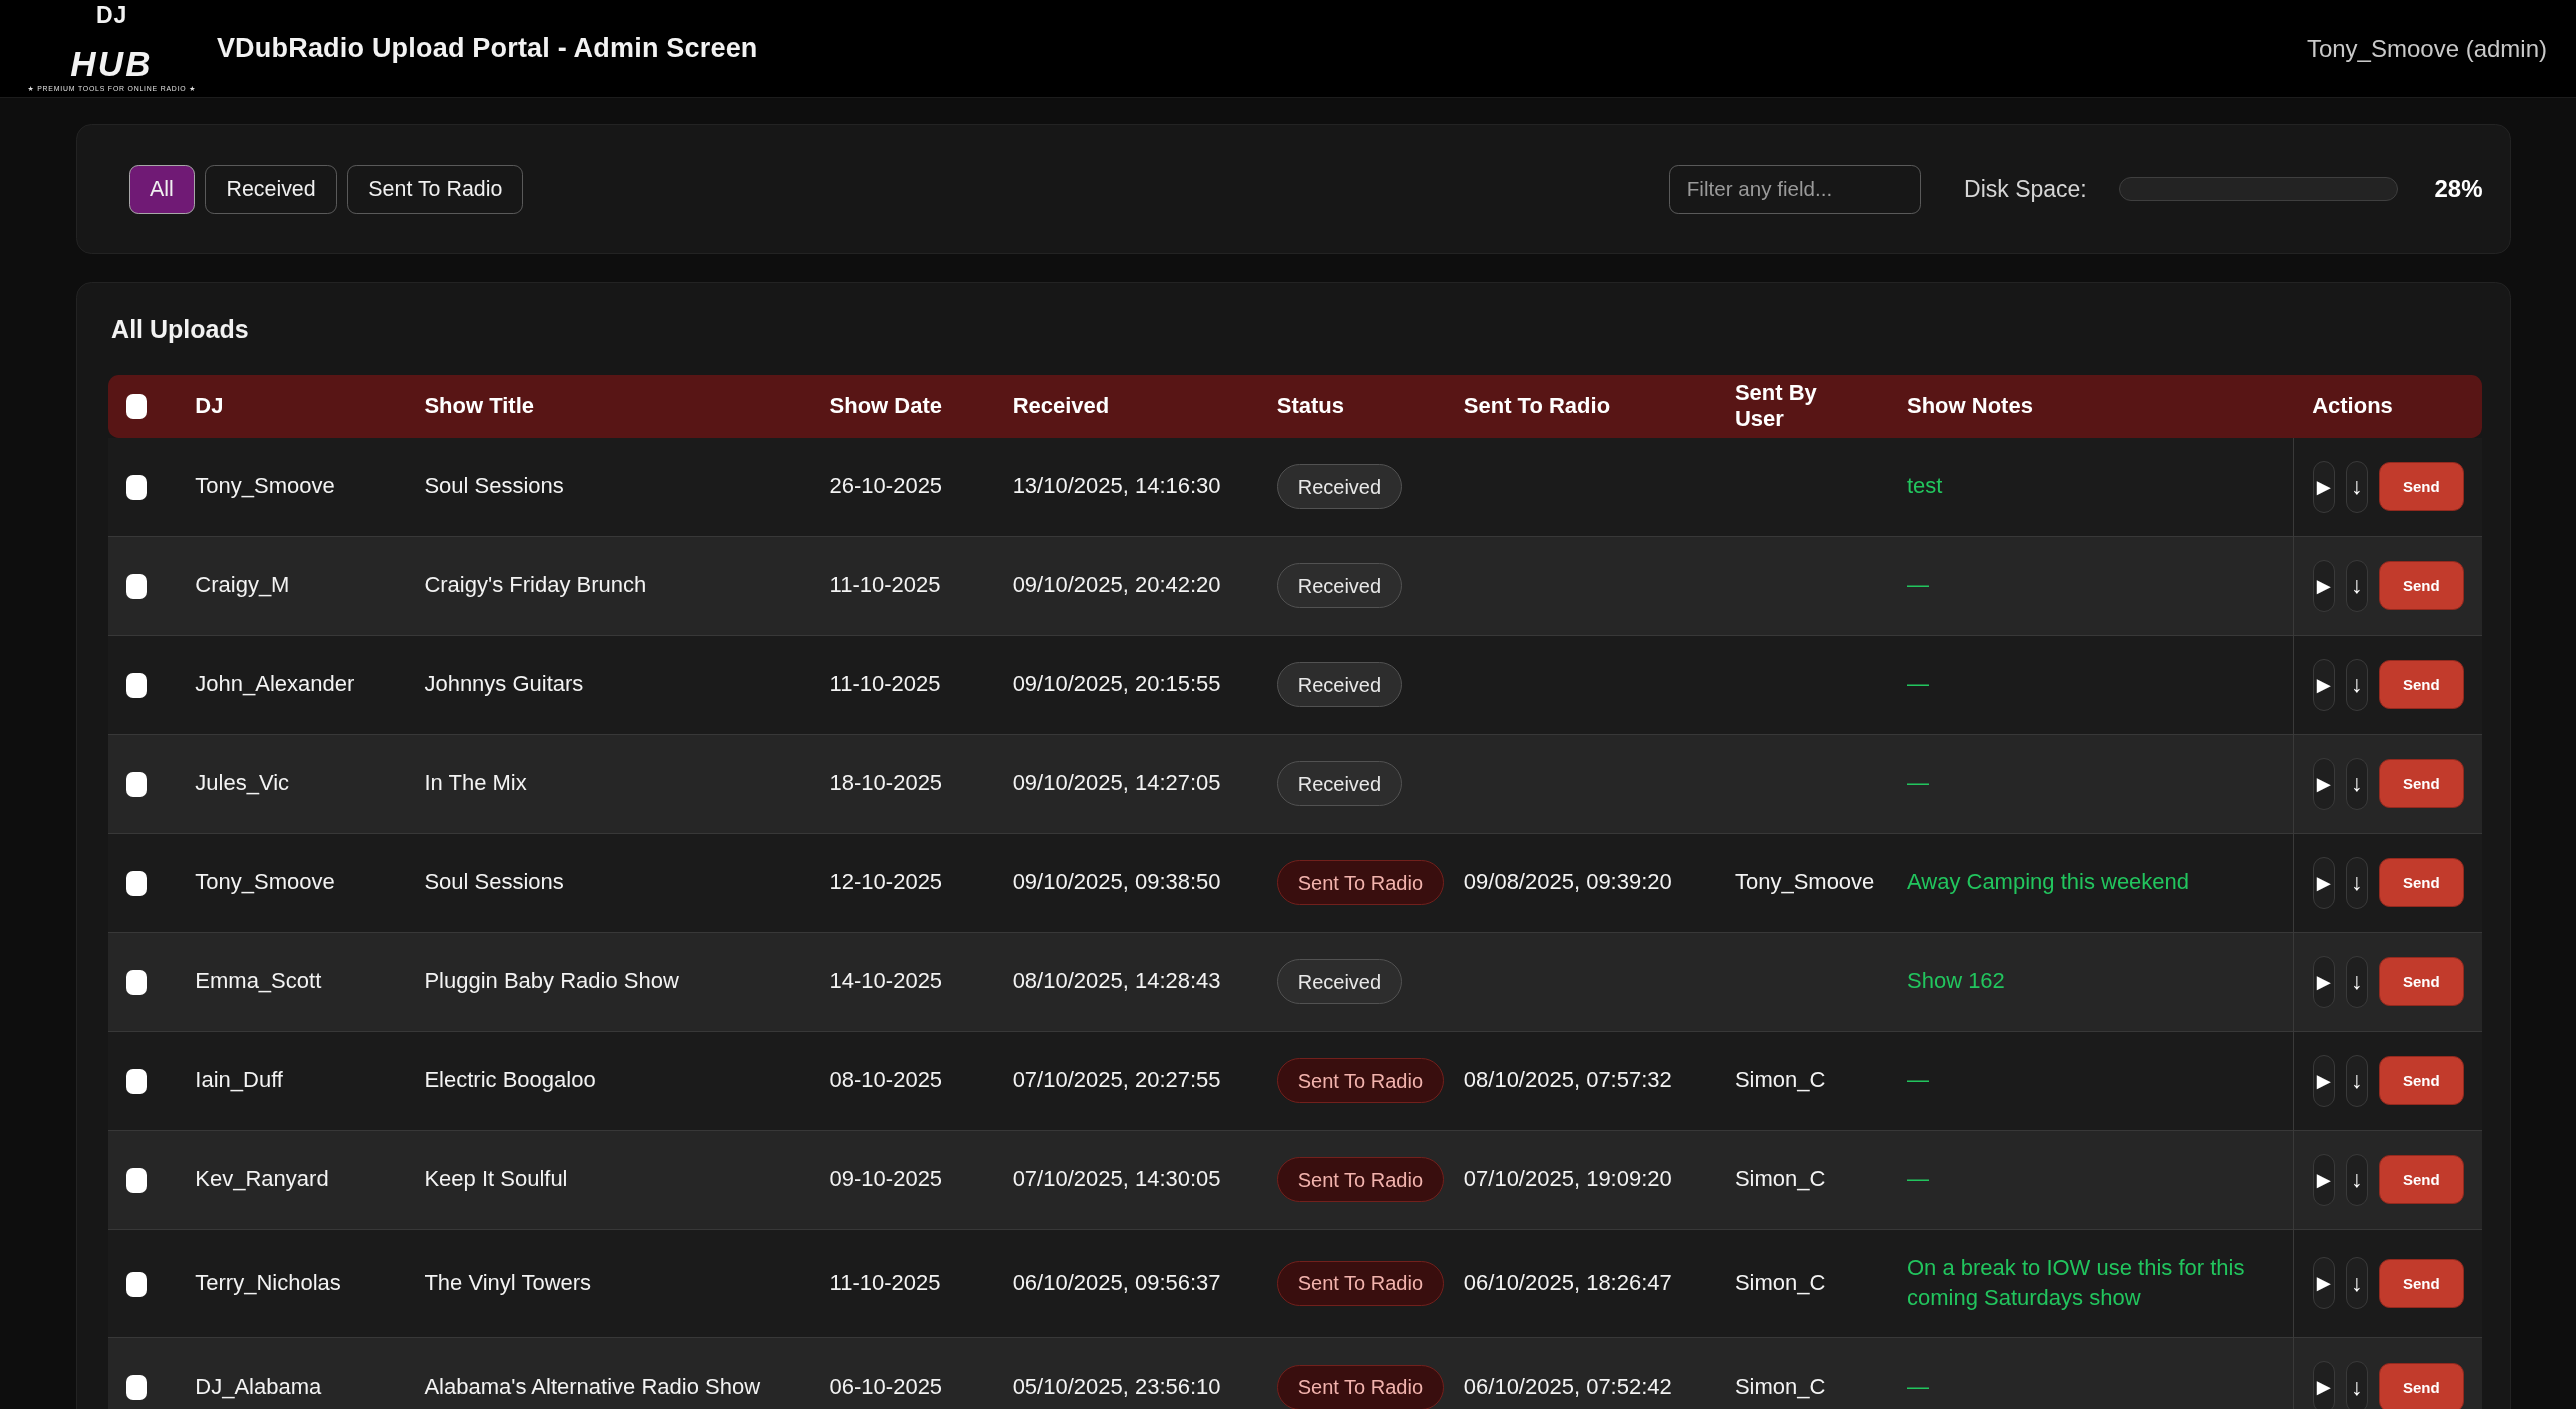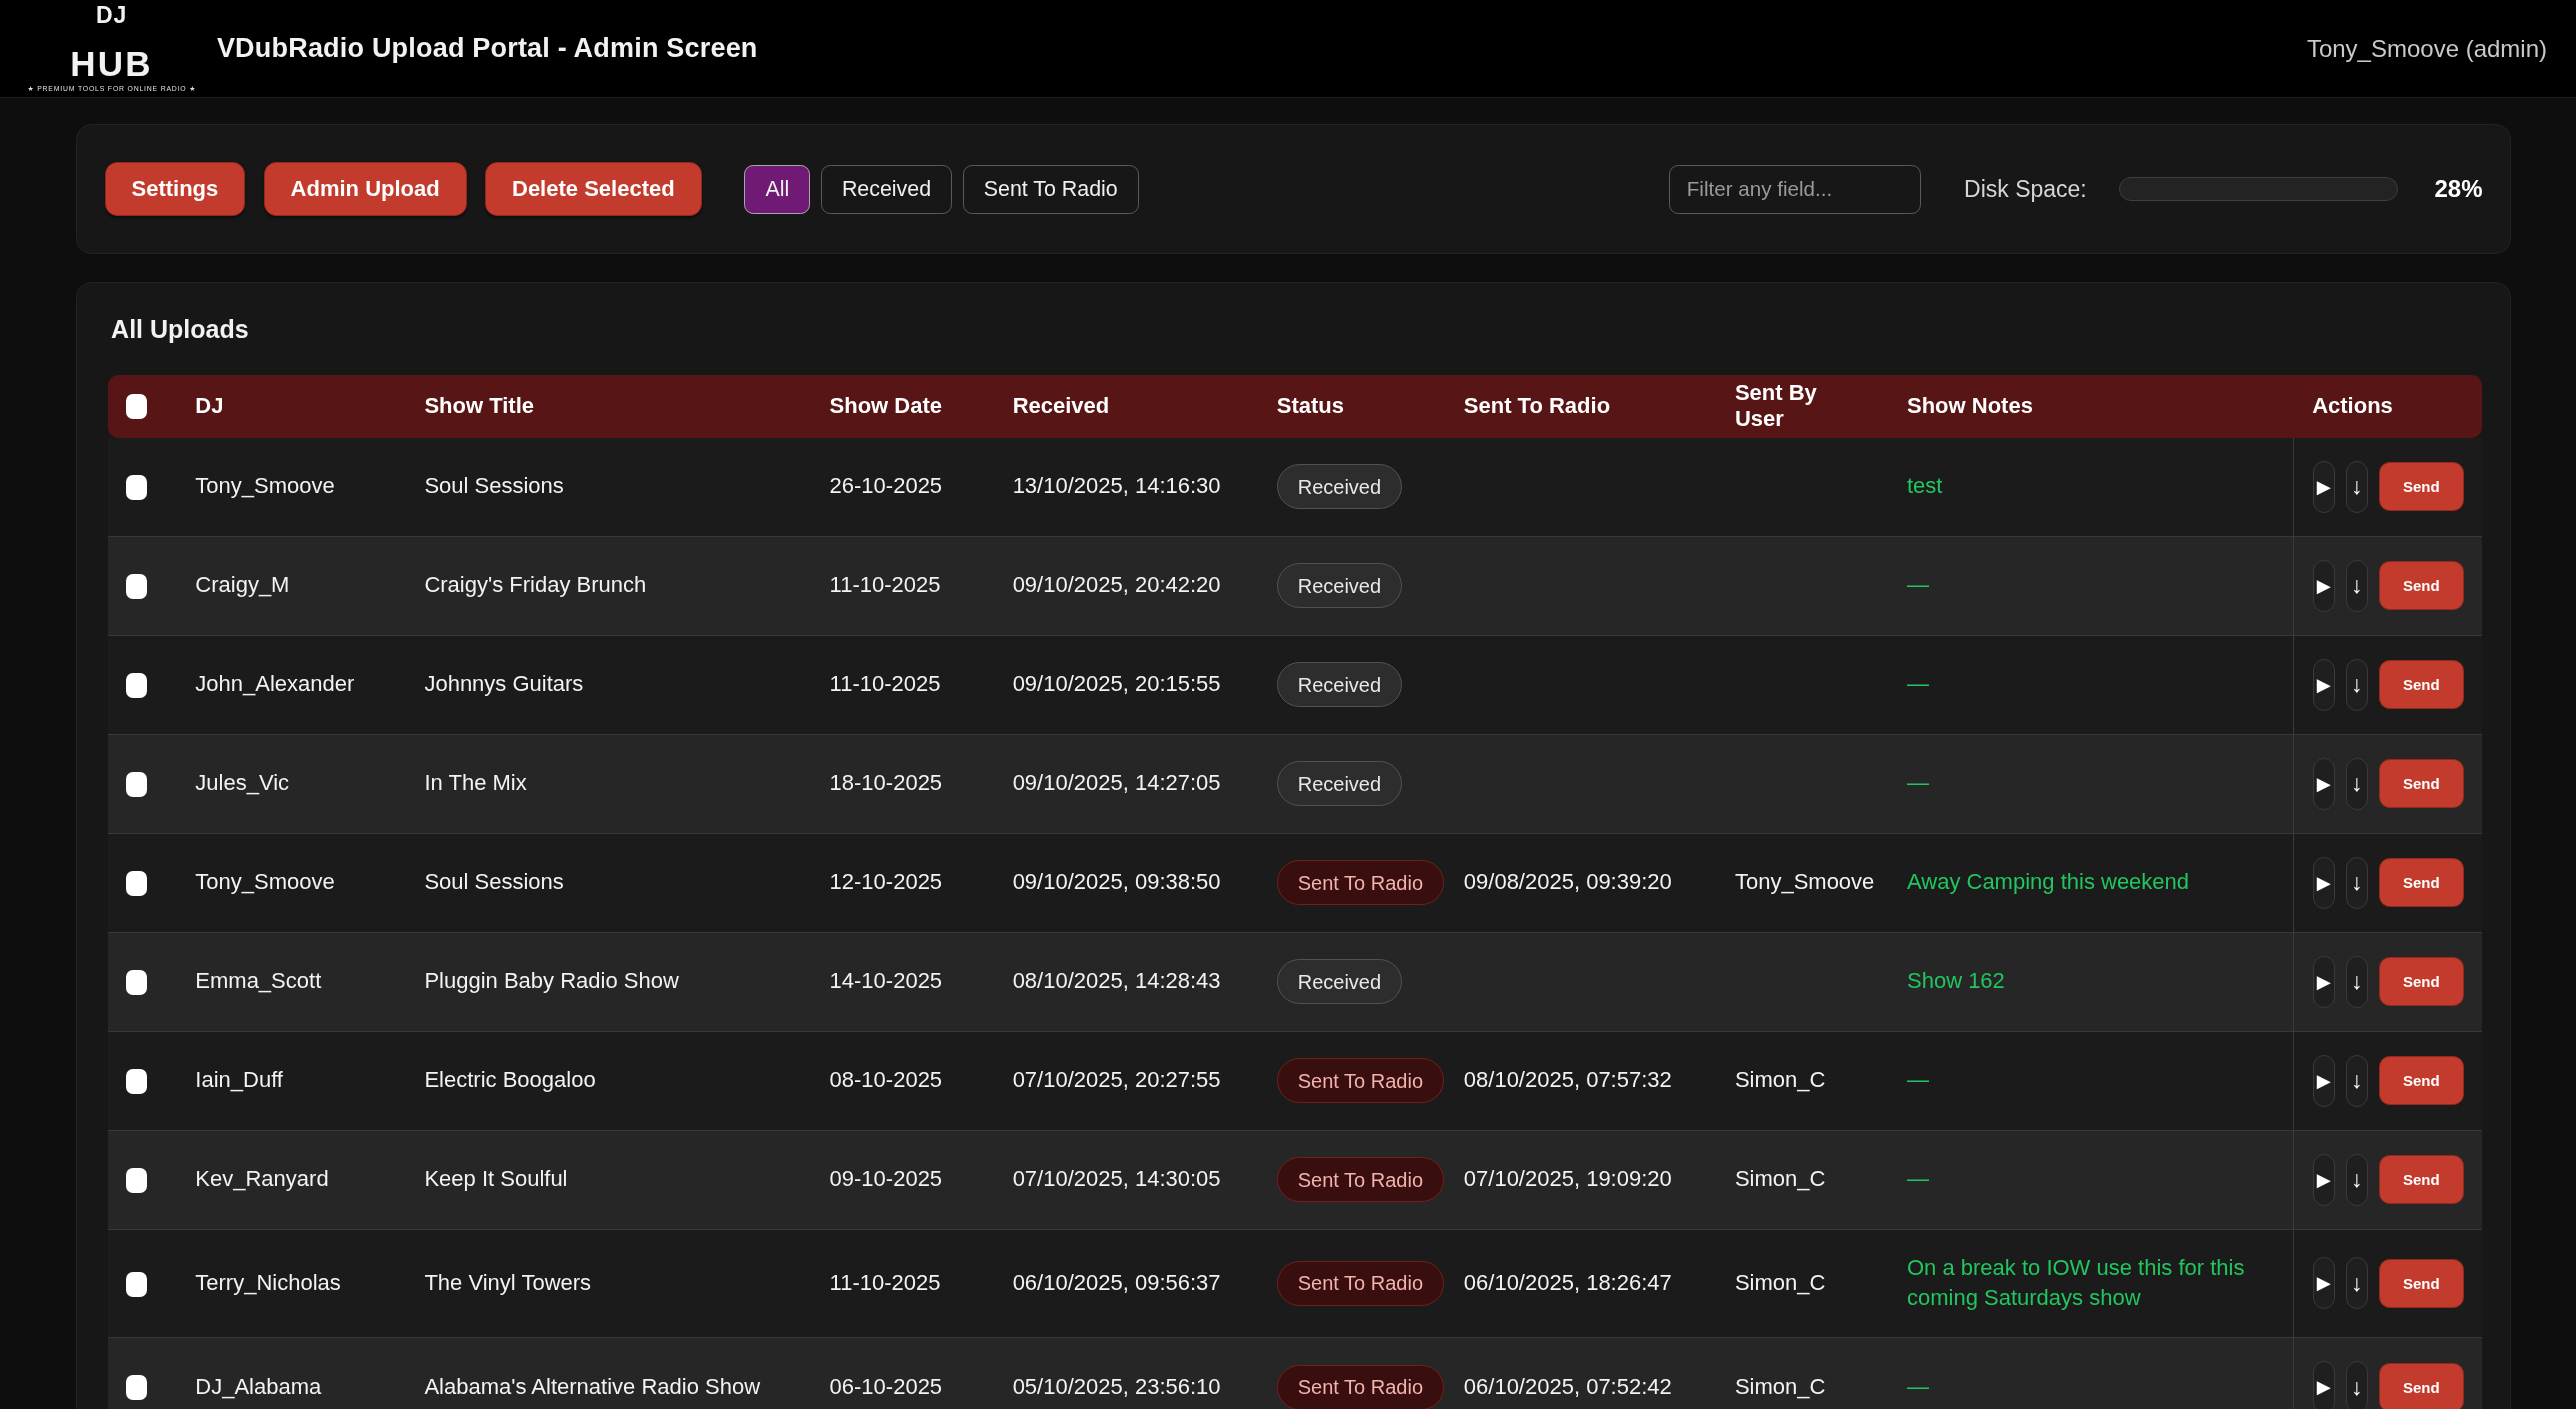--- a/index.html
+++ b/index.html
@@ -4,21 +4,21 @@
 <style>
   * { margin:0; padding:0; box-sizing:border-box; }
   html,body { width:2576px; height:1410px; overflow:hidden; background:#0e0e0e;
     font-family:"Liberation Sans","DejaVu Sans",sans-serif; color:#f2f2f2; }
 
   
   .topbar { height:98px; background:#000; display:flex; align-items:center;
     padding:0 27.5px; border-bottom:0.8px solid #1c1c1c; }
   .logo { width:168px; text-align:center; line-height:1; margin-right:21.4px; }
   .logo .dj { font-size:23px; font-weight:bold; letter-spacing:0.8px; }
-  .logo .hub { font-size:35px; font-weight:bold; letter-spacing:2.3px; margin-top:19px; }
+  .logo .hub { font-size:35px; font-weight:bold; font-style:italic; letter-spacing:2.3px; margin-top:19px; }
   .logo .tagline { font-size:6.9px; letter-spacing:0.8px; color:#e0e0e0; margin-top:5.4px; white-space:nowrap; }
   .topbar h1 { font-size:27px; font-weight:bold; letter-spacing:0.2px; }
   .topbar .user { margin-left:auto; font-size:24px; color:#c9c9c9; font-weight:400; padding-right:1.5px; }
 
   
   .page { padding:26px 64px 0 76px; }
   .card { background:#171717; border:0.8px solid #232323; border-radius:15.3px; width:2435px; }
 
   
   .toolbar { height:130px; display:flex; align-items:center; gap:18.3px; padding:0 27.5px; margin-bottom:27.5px; }
@@ -84,25 +84,20 @@
     <div class="hub">HUB</div>
     <div class="tagline">★ PREMIUM TOOLS FOR ONLINE RADIO ★</div>
   </div>
   <h1>VDubRadio Upload Portal - Admin Screen</h1>
   <div class="user">Tony_Smoove (admin)</div>
 </header>
 
 <div class="page">
 
   <section class="card toolbar">
-    <span id="action-buttons" style="display:flex;gap:18.3px;">
-        <button class="btn-red">Settings</button>
-        <button class="btn-red">Admin Upload</button>
-        <button class="btn-red">Delete Selected</button>
-      </span>
     <span class="tabs" id="filter-tabs">
         <button class="tab active">All</button>
         <button class="tab">Received</button>
         <button class="tab">Sent To Radio</button>
       </span>
     <span class="spacer"></span>
     <input class="filter-input" type="text" placeholder="Filter any field..." style="">
     <span class="disk-label">Disk Space:</span>
     <span class="disk-bar" style="margin-left:13.8px;">
       <span class="disk-fill" id="disk-fill" style="width: 28%;"></span>

